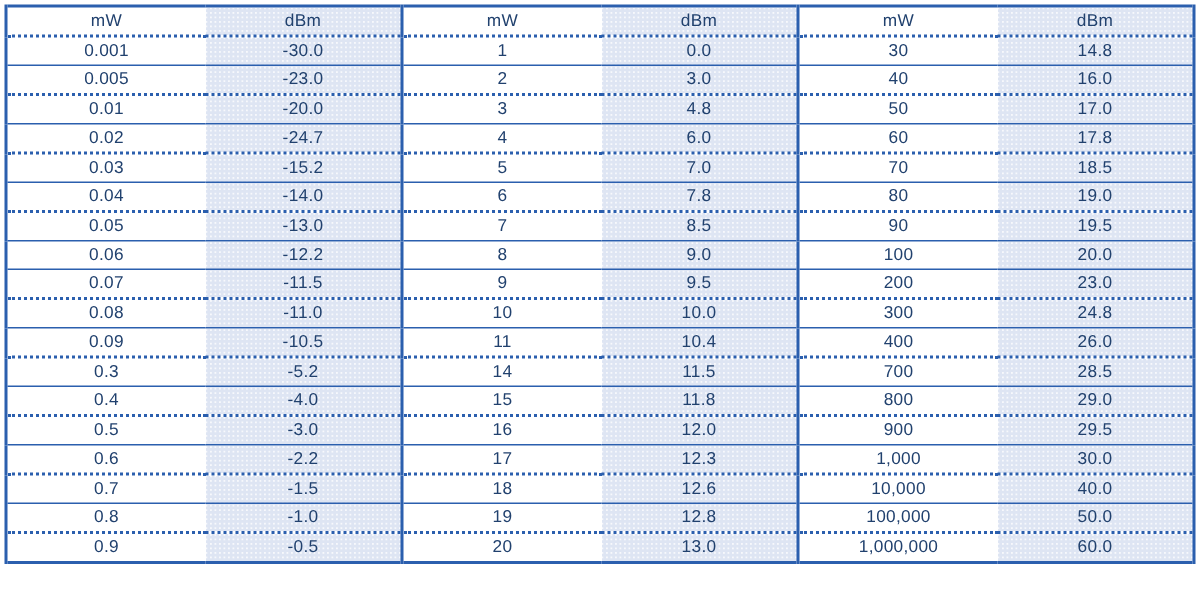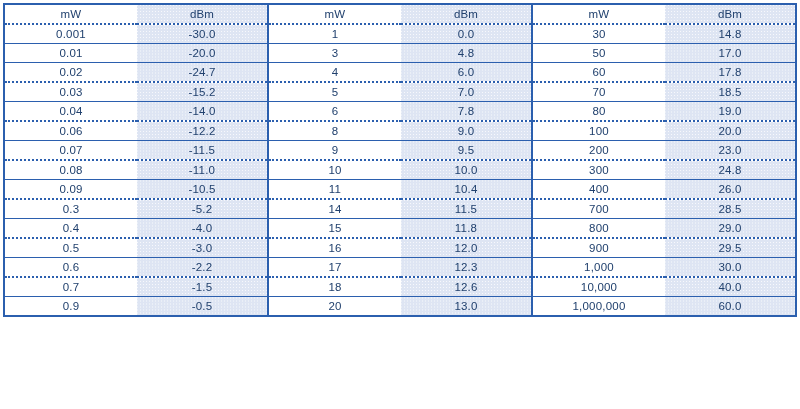--- a/index.html
+++ b/index.html
@@ -102,20 +102,28 @@
           <td class="shaded edge-right">dBm</td>
         </tr>
         <tr class="hb-solid">
           <td class="plain edge-left">0.001</td>
           <td class="shaded vsep-right">-30.0</td>
           <td class="plain vsep-left">1</td>
           <td class="shaded vsep-right">0.0</td>
           <td class="plain vsep-left">30</td>
           <td class="shaded edge-right">14.8</td>
         </tr>
+        <tr class="hb-dotted">
+          <td class="plain edge-left">0.005</td>
+          <td class="shaded vsep-right">-23.0</td>
+          <td class="plain vsep-left">2</td>
+          <td class="shaded vsep-right">3.0</td>
+          <td class="plain vsep-left">40</td>
+          <td class="shaded edge-right">16.0</td>
+        </tr>
         <tr class="hb-solid">
           <td class="plain edge-left">0.01</td>
           <td class="shaded vsep-right">-20.0</td>
           <td class="plain vsep-left">3</td>
           <td class="shaded vsep-right">4.8</td>
           <td class="plain vsep-left">50</td>
           <td class="shaded edge-right">17.0</td>
         </tr>
         <tr class="hb-dotted">
           <td class="plain edge-left">0.02</td>
@@ -135,20 +143,28 @@
         </tr>
         <tr class="hb-dotted">
           <td class="plain edge-left">0.04</td>
           <td class="shaded vsep-right">-14.0</td>
           <td class="plain vsep-left">6</td>
           <td class="shaded vsep-right">7.8</td>
           <td class="plain vsep-left">80</td>
           <td class="shaded edge-right">19.0</td>
         </tr>
         <tr class="hb-solid">
+          <td class="plain edge-left">0.05</td>
+          <td class="shaded vsep-right">-13.0</td>
+          <td class="plain vsep-left">7</td>
+          <td class="shaded vsep-right">8.5</td>
+          <td class="plain vsep-left">90</td>
+          <td class="shaded edge-right">19.5</td>
+        </tr>
+        <tr class="hb-solid">
           <td class="plain edge-left">0.06</td>
           <td class="shaded vsep-right">-12.2</td>
           <td class="plain vsep-left">8</td>
           <td class="shaded vsep-right">9.0</td>
           <td class="plain vsep-left">100</td>
           <td class="shaded edge-right">20.0</td>
         </tr>
         <tr class="hb-dotted">
           <td class="plain edge-left">0.07</td>
           <td class="shaded vsep-right">-11.5</td>
@@ -206,20 +222,28 @@
           <td class="shaded edge-right">30.0</td>
         </tr>
         <tr class="hb-solid">
           <td class="plain edge-left">0.7</td>
           <td class="shaded vsep-right">-1.5</td>
           <td class="plain vsep-left">18</td>
           <td class="shaded vsep-right">12.6</td>
           <td class="plain vsep-left">10,000</td>
           <td class="shaded edge-right">40.0</td>
         </tr>
+        <tr class="hb-dotted">
+          <td class="plain edge-left">0.8</td>
+          <td class="shaded vsep-right">-1.0</td>
+          <td class="plain vsep-left">19</td>
+          <td class="shaded vsep-right">12.8</td>
+          <td class="plain vsep-left">100,000</td>
+          <td class="shaded edge-right">50.0</td>
+        </tr>
         <tr class="hb-solid">
           <td class="plain edge-left">0.9</td>
           <td class="shaded vsep-right">-0.5</td>
           <td class="plain vsep-left">20</td>
           <td class="shaded vsep-right">13.0</td>
           <td class="plain vsep-left">1,000,000</td>
           <td class="shaded edge-right">60.0</td>
         </tr>
       </tbody>
   </table>

